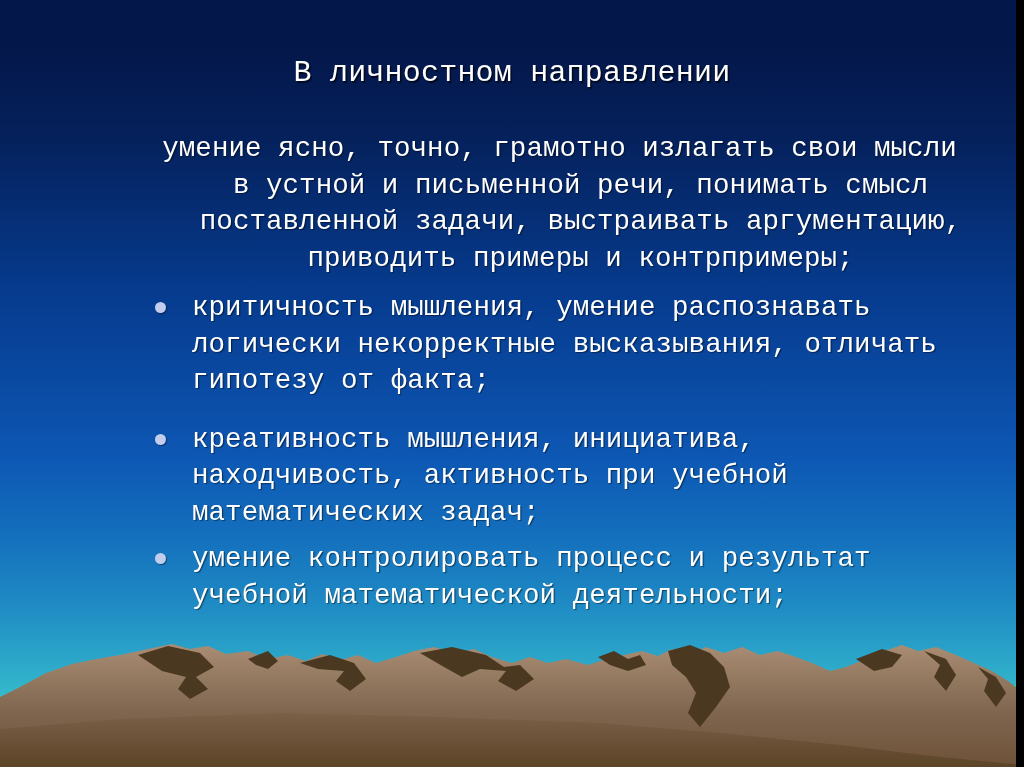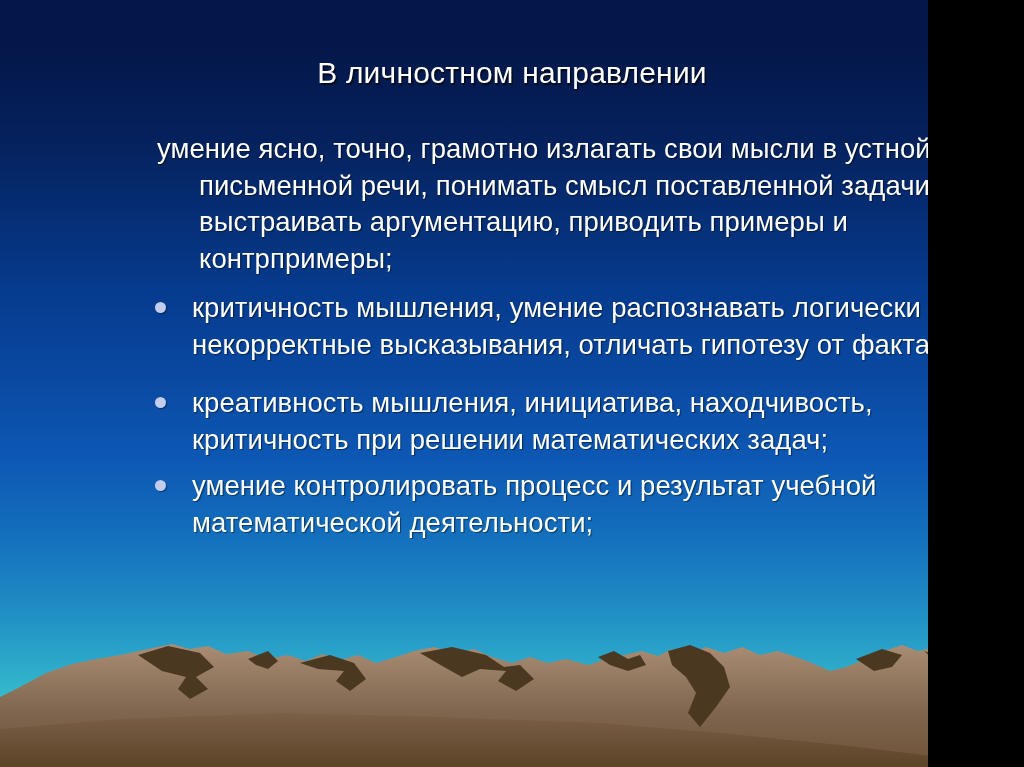--- a/index.html
+++ b/index.html
@@ -3,38 +3,37 @@
 <meta charset="utf-8">
 <style>
   html, body {
     margin: 0;
     padding: 0;
     background: #000;
   }
 
   #slide {
     position: relative;
-    width: 904px;
+    width: 1016px;
     height: 767px;
     overflow: hidden;
-    font-family: Liberation Sans, sans-serif;
+    font-family: Liberation Mono, monospace;
     
     background: linear-gradient(to bottom,
         #04174a 0%,
         #04174a 6%,
         #05215c 18%,
         #063b8e 38%,
         #0a4aa3 50%,
         #0d58b4 60%,
         #1470bd 70%,
         #1f8bc4 79%,
         #2ba6c9 86%,
         #36c0cc 92%,
         #3ad3cf 100%);
-    padding-left: 24px;
   }
 
   
   .scenery {
     position: absolute;
     left: 0;
     bottom: 0;
     width: 1024px;
     height: 130px;
     pointer-events: none;
@@ -77,20 +76,21 @@
   
   .para.first {
     padding-left: 7px;
     text-indent: 0;
     margin-bottom: 2px;
   }
   .para.first .txt {
     display: block;
     padding-left: 42px;
     text-indent: -42px;
+    text-align: center;
   }
 
   
   .para.bulleted {
     padding-left: 42px;
     margin-top: 14px;
   }
   .para.bulleted .bullet {
     position: absolute;
     left: 5px;
@@ -169,21 +169,21 @@
       <span class="txt">умение ясно, точно, грамотно излагать свои мысли в устной и письменной речи, понимать смысл поставленной  задачи, выстраивать аргументацию, приводить примеры и контрпримеры;</span>
     </div>
 
     <div class="para bulleted b2">
       <span class="bullet"></span>
       <span class="txt">критичность мышления, умение распознавать логически некорректные высказывания, отличать гипотезу от факта;</span>
     </div>
 
     <div class="para bulleted b3">
       <span class="bullet"></span>
-      <span class="txt">креативность мышления, инициатива, находчивость, критичность при решении математических задач;</span>
+      <span class="txt">креативность мышления, инициатива, находчивость, активность при учебной математических задач;</span>
     </div>
 
     <div class="para bulleted b4">
       <span class="bullet"></span>
       <span class="txt">умение контролировать процесс и результат учебной математической деятельности;</span>
     </div>
 
   </div>
 
 </div>

